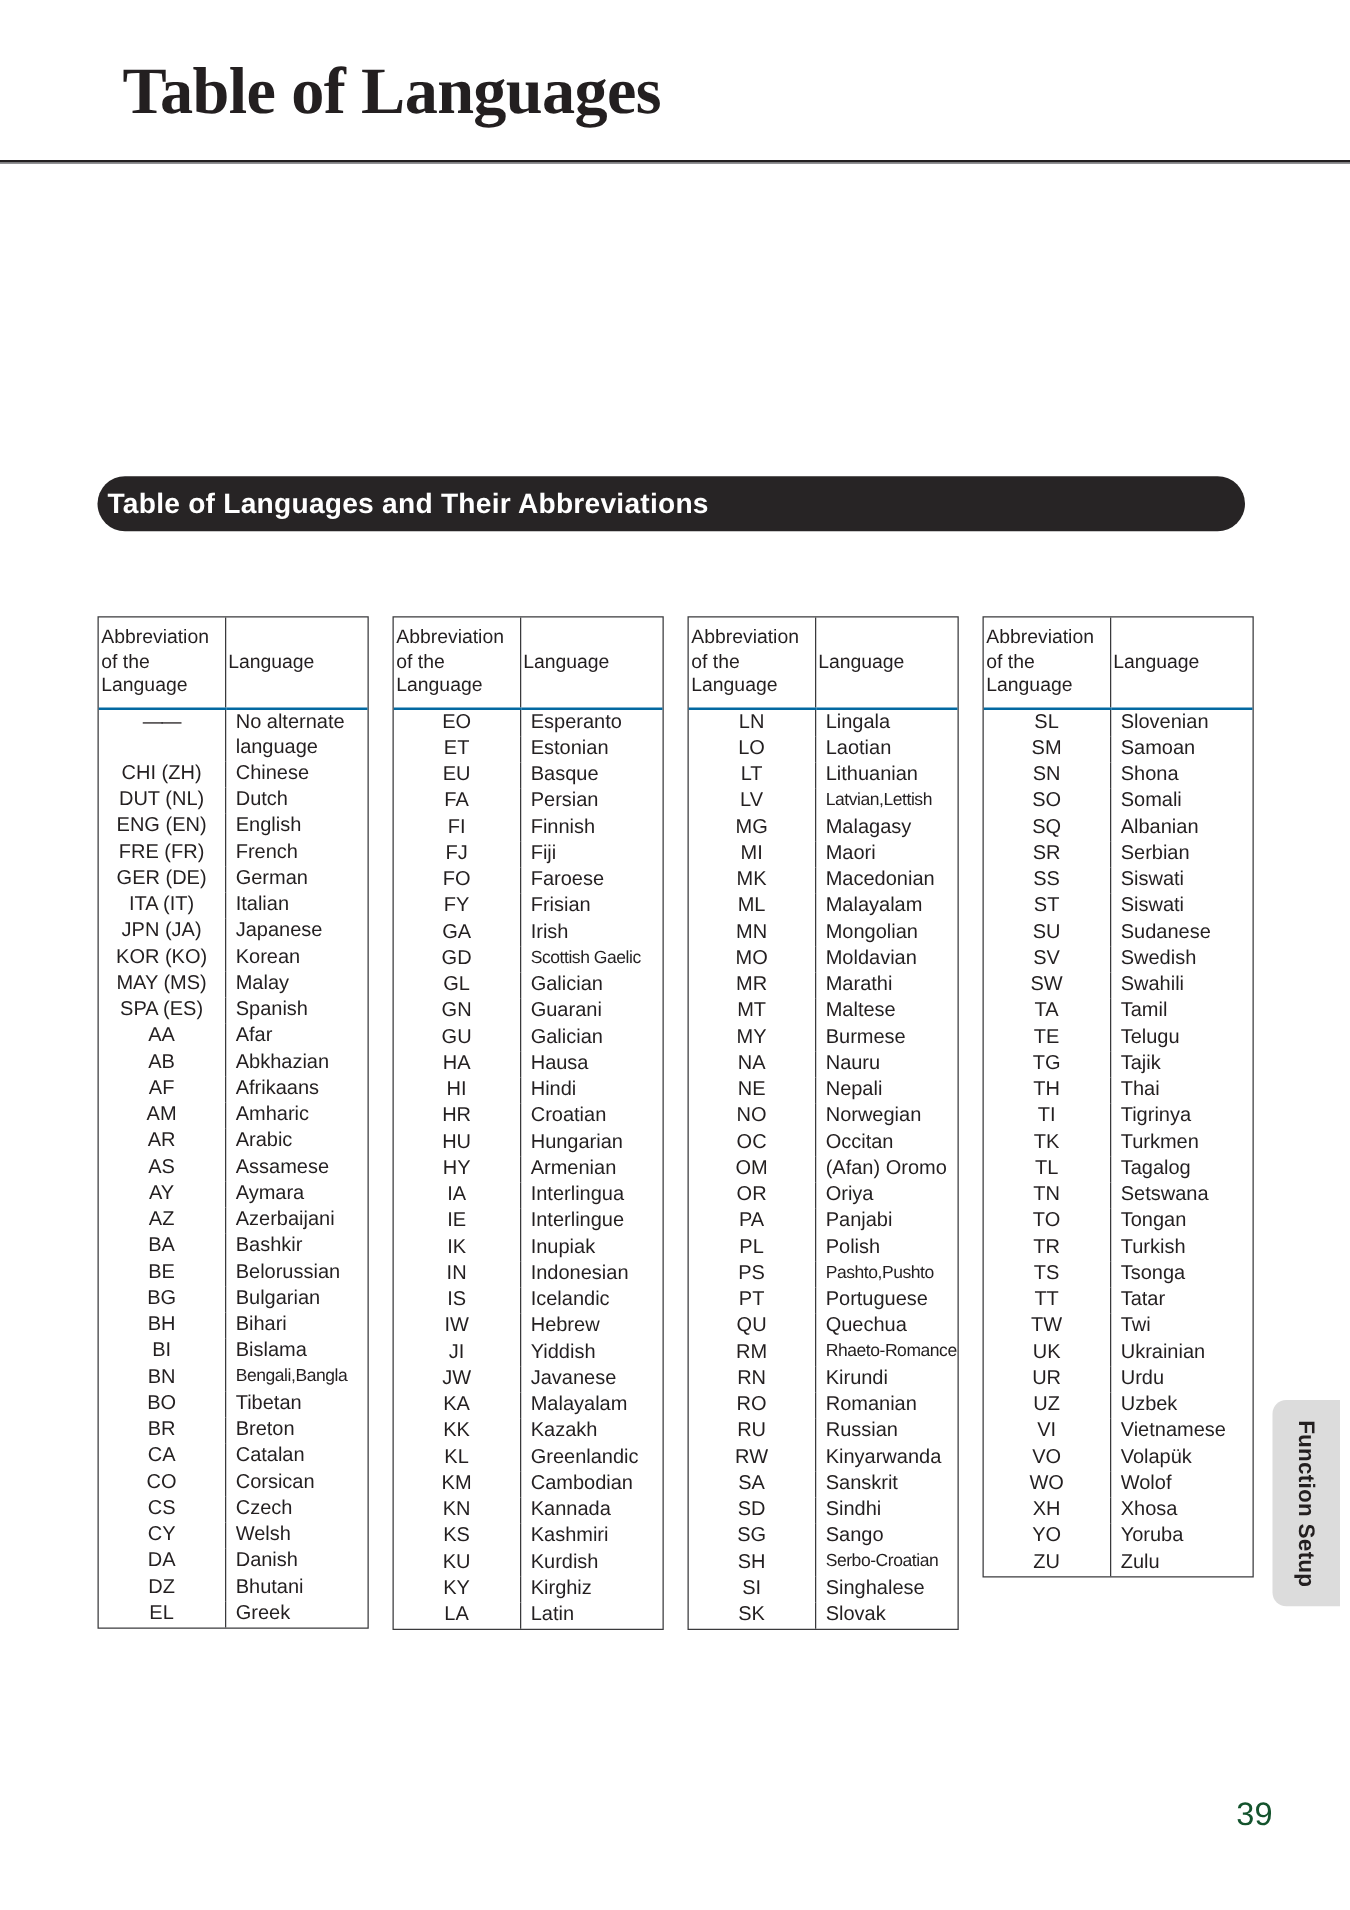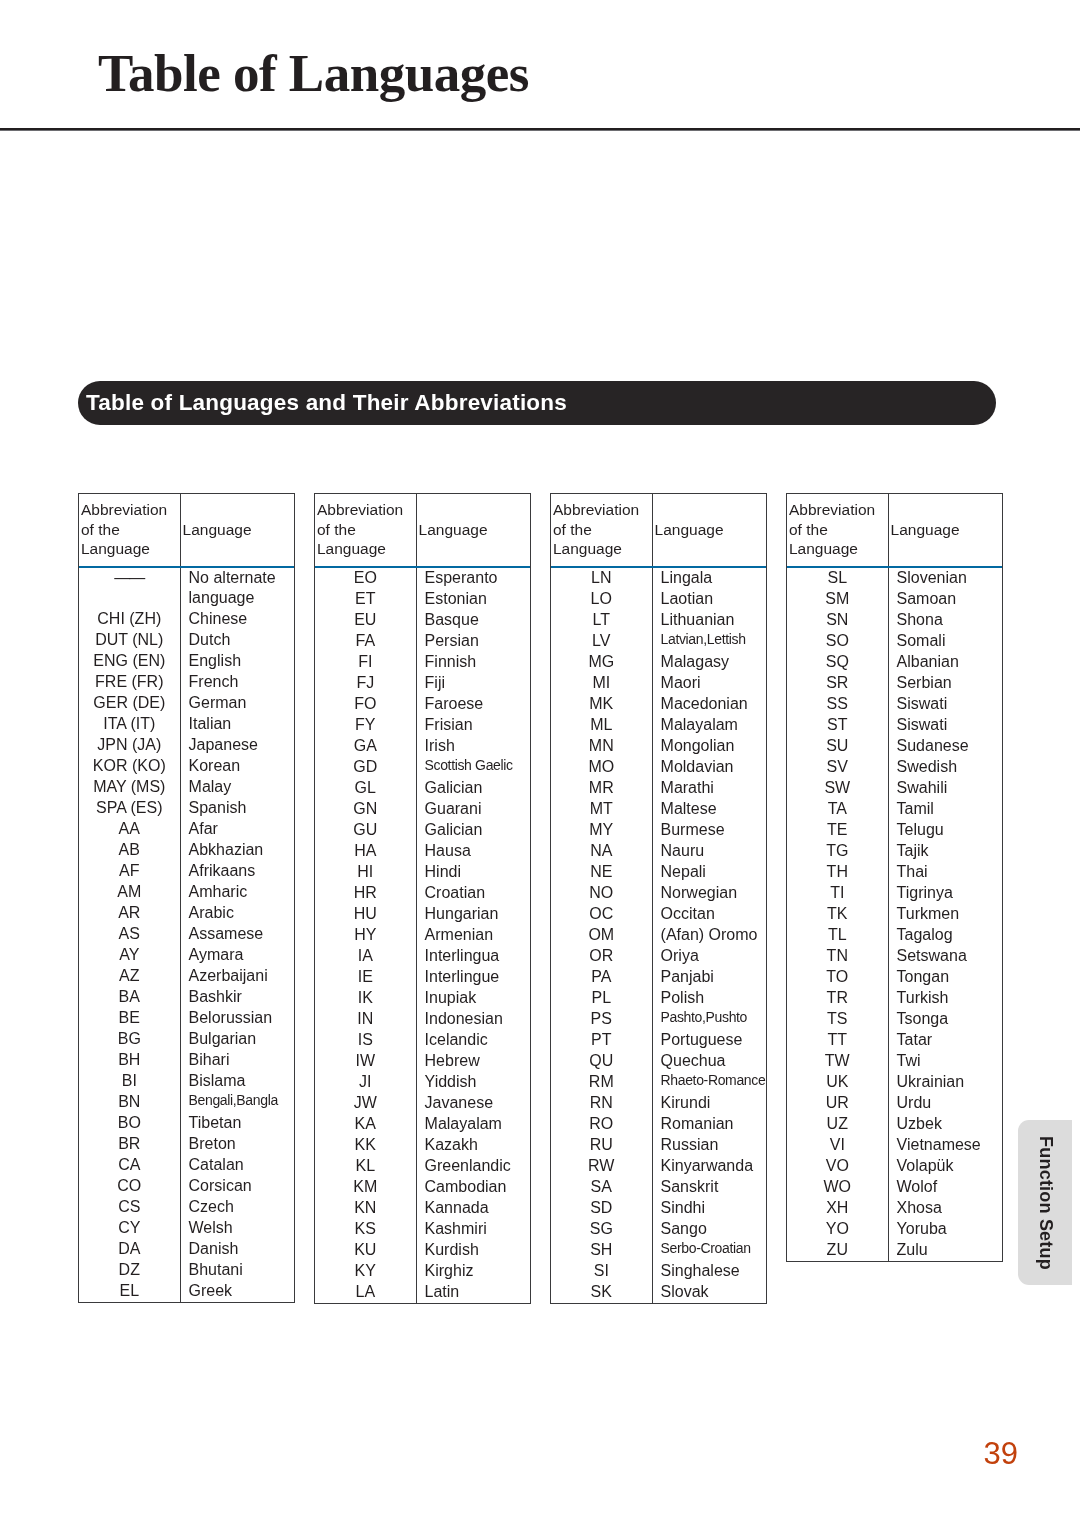--- a/index.html
+++ b/index.html
@@ -154,23 +154,23 @@
     font-weight: bold;
     color: #231f20;
     letter-spacing: 0.2px;
   }
 
   
   .page-number {
     position: absolute;
     right: 62px;
     top: 1438px;
-    font-size: 31px;
+    font-size: 26px;
     font-weight: normal;
-    color: #c2410c;
+    color: #14532d;
     line-height: 1;
   }
 </style>
 </head>
 <body>
 
 <div class="page-title">Table of Languages</div>
 <div class="title-rule"></div>
 
 <div class="section-banner">

